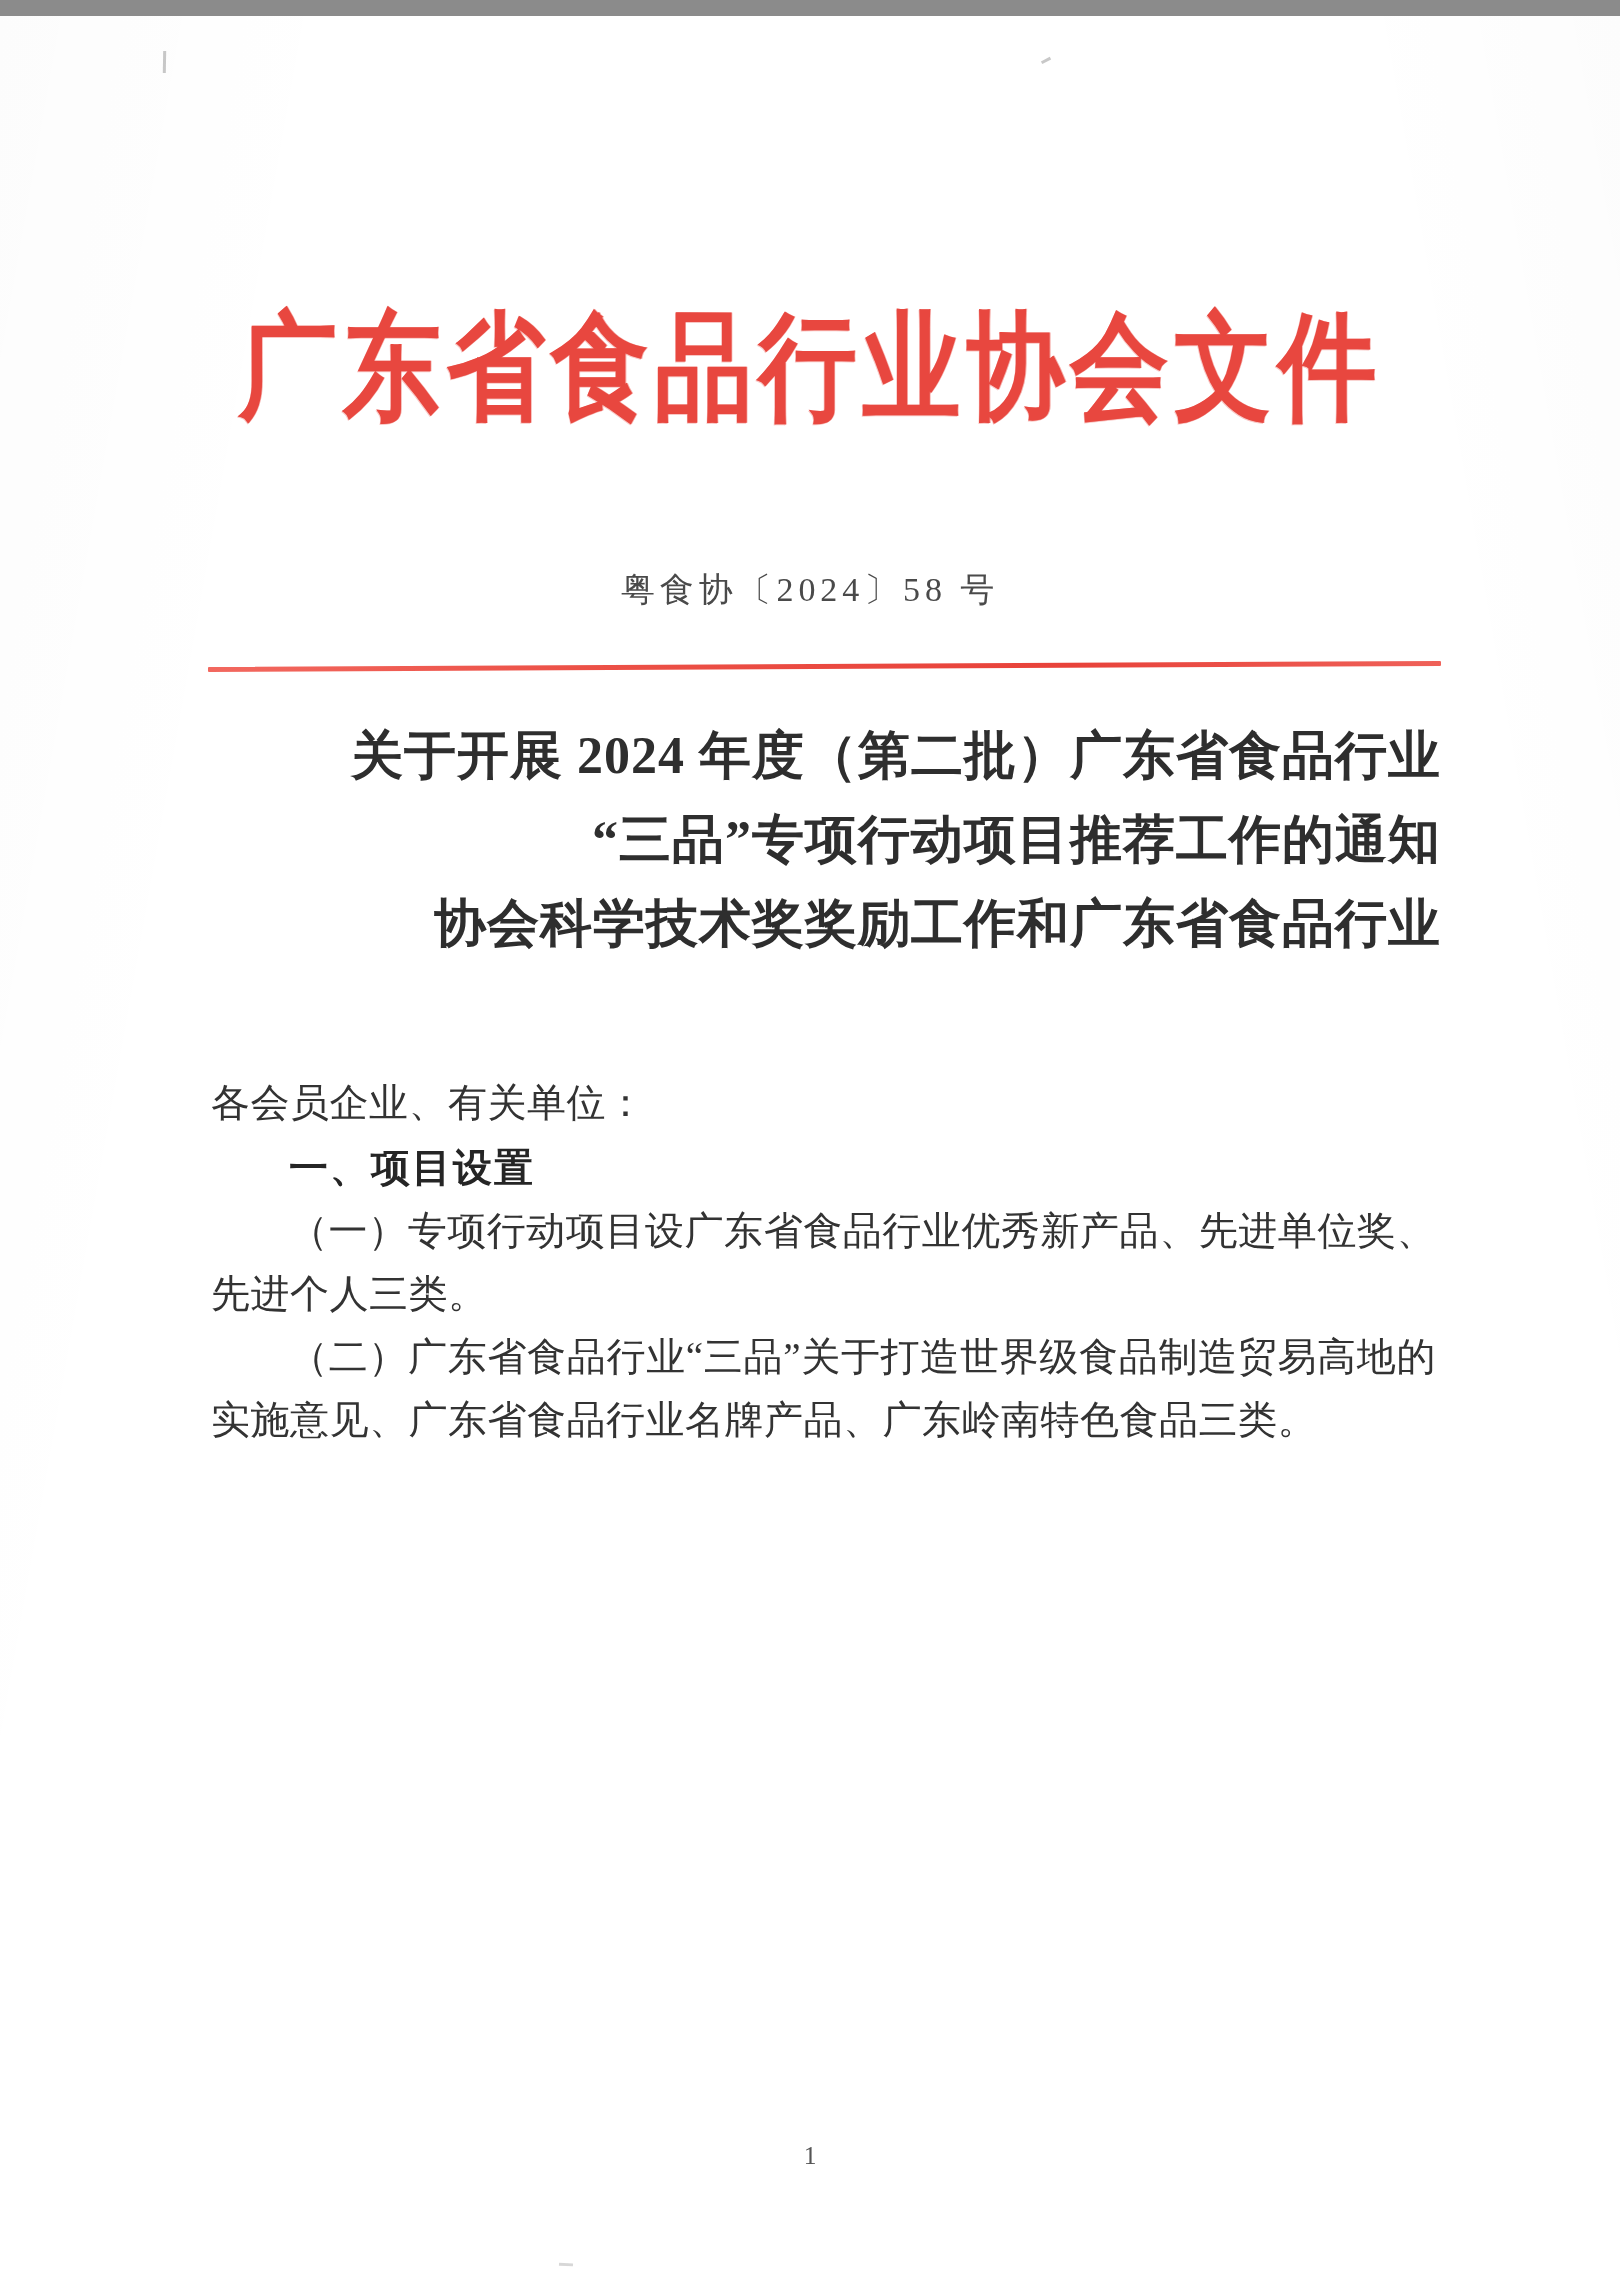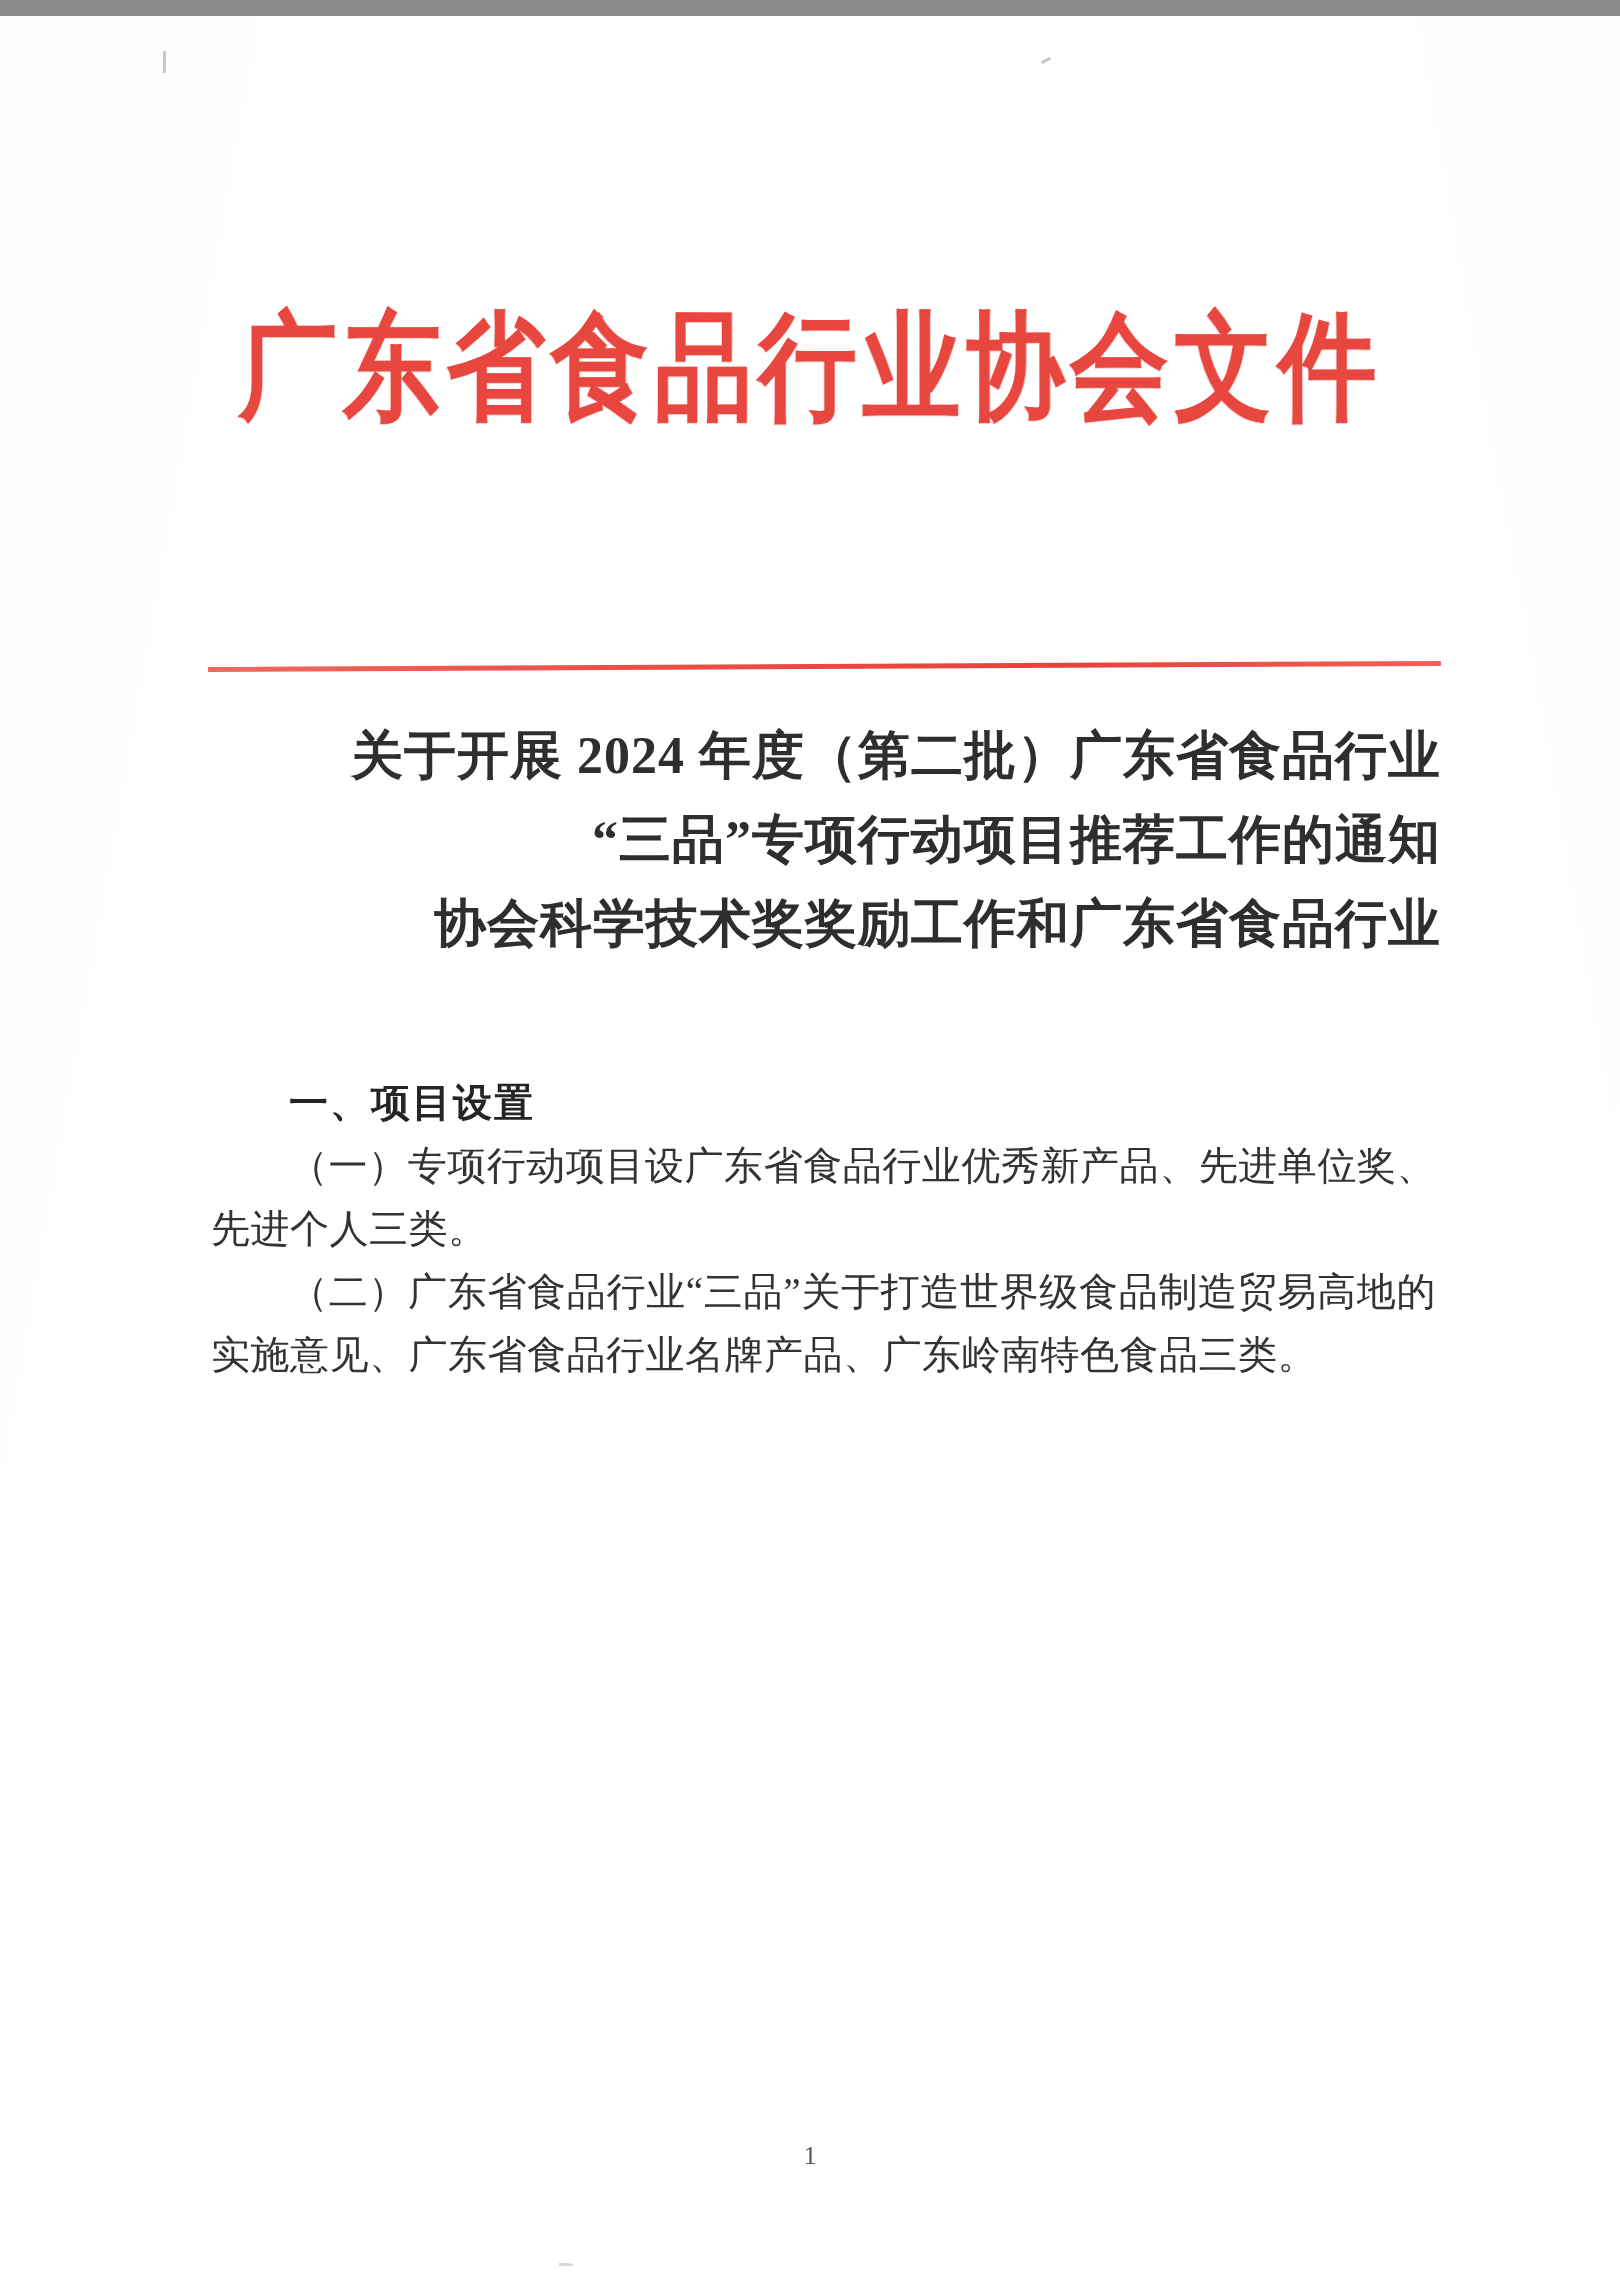--- a/index.html
+++ b/index.html
@@ -140,30 +140,32 @@
 <div class="page">
 
   <span class="scan-mark m1"></span>
   <span class="scan-mark m2"></span>
   <span class="scan-mark m3"></span>
 
   <div class="masthead">
     <div class="masthead-title">广东省食品行业协会文件</div>
   </div>
 
+  <div class="doc-number">粤食协〔2024〕58 号</div>
 
   <div class="red-rule"></div>
 
   <div class="doc-title">
     <span class="tline">关于开展 2024 年度（第二批）广东省食品行业</span>
     <span class="tline">“三品”专项行动项目推荐工作的通知</span>
     <span class="tline">协会科学技术奖奖励工作和广东省食品行业</span>
   </div>
 
   <div class="body-block">
+    <p class="salutation">各会员企业、有关单位：</p>
 
 
     <p class="section-head">一、项目设置</p>
 
     <p class="indent">（一）专项行动项目设广东省食品行业优秀新产品、先进单位奖、先进个人三类。</p>
 
     <p class="indent">（二）广东省食品行业“三品”关于打造世界级食品制造贸易高地的实施意见、广东省食品行业名牌产品、广东岭南特色食品三类。</p>
   </div>
 
   <div class="page-number">1</div>

